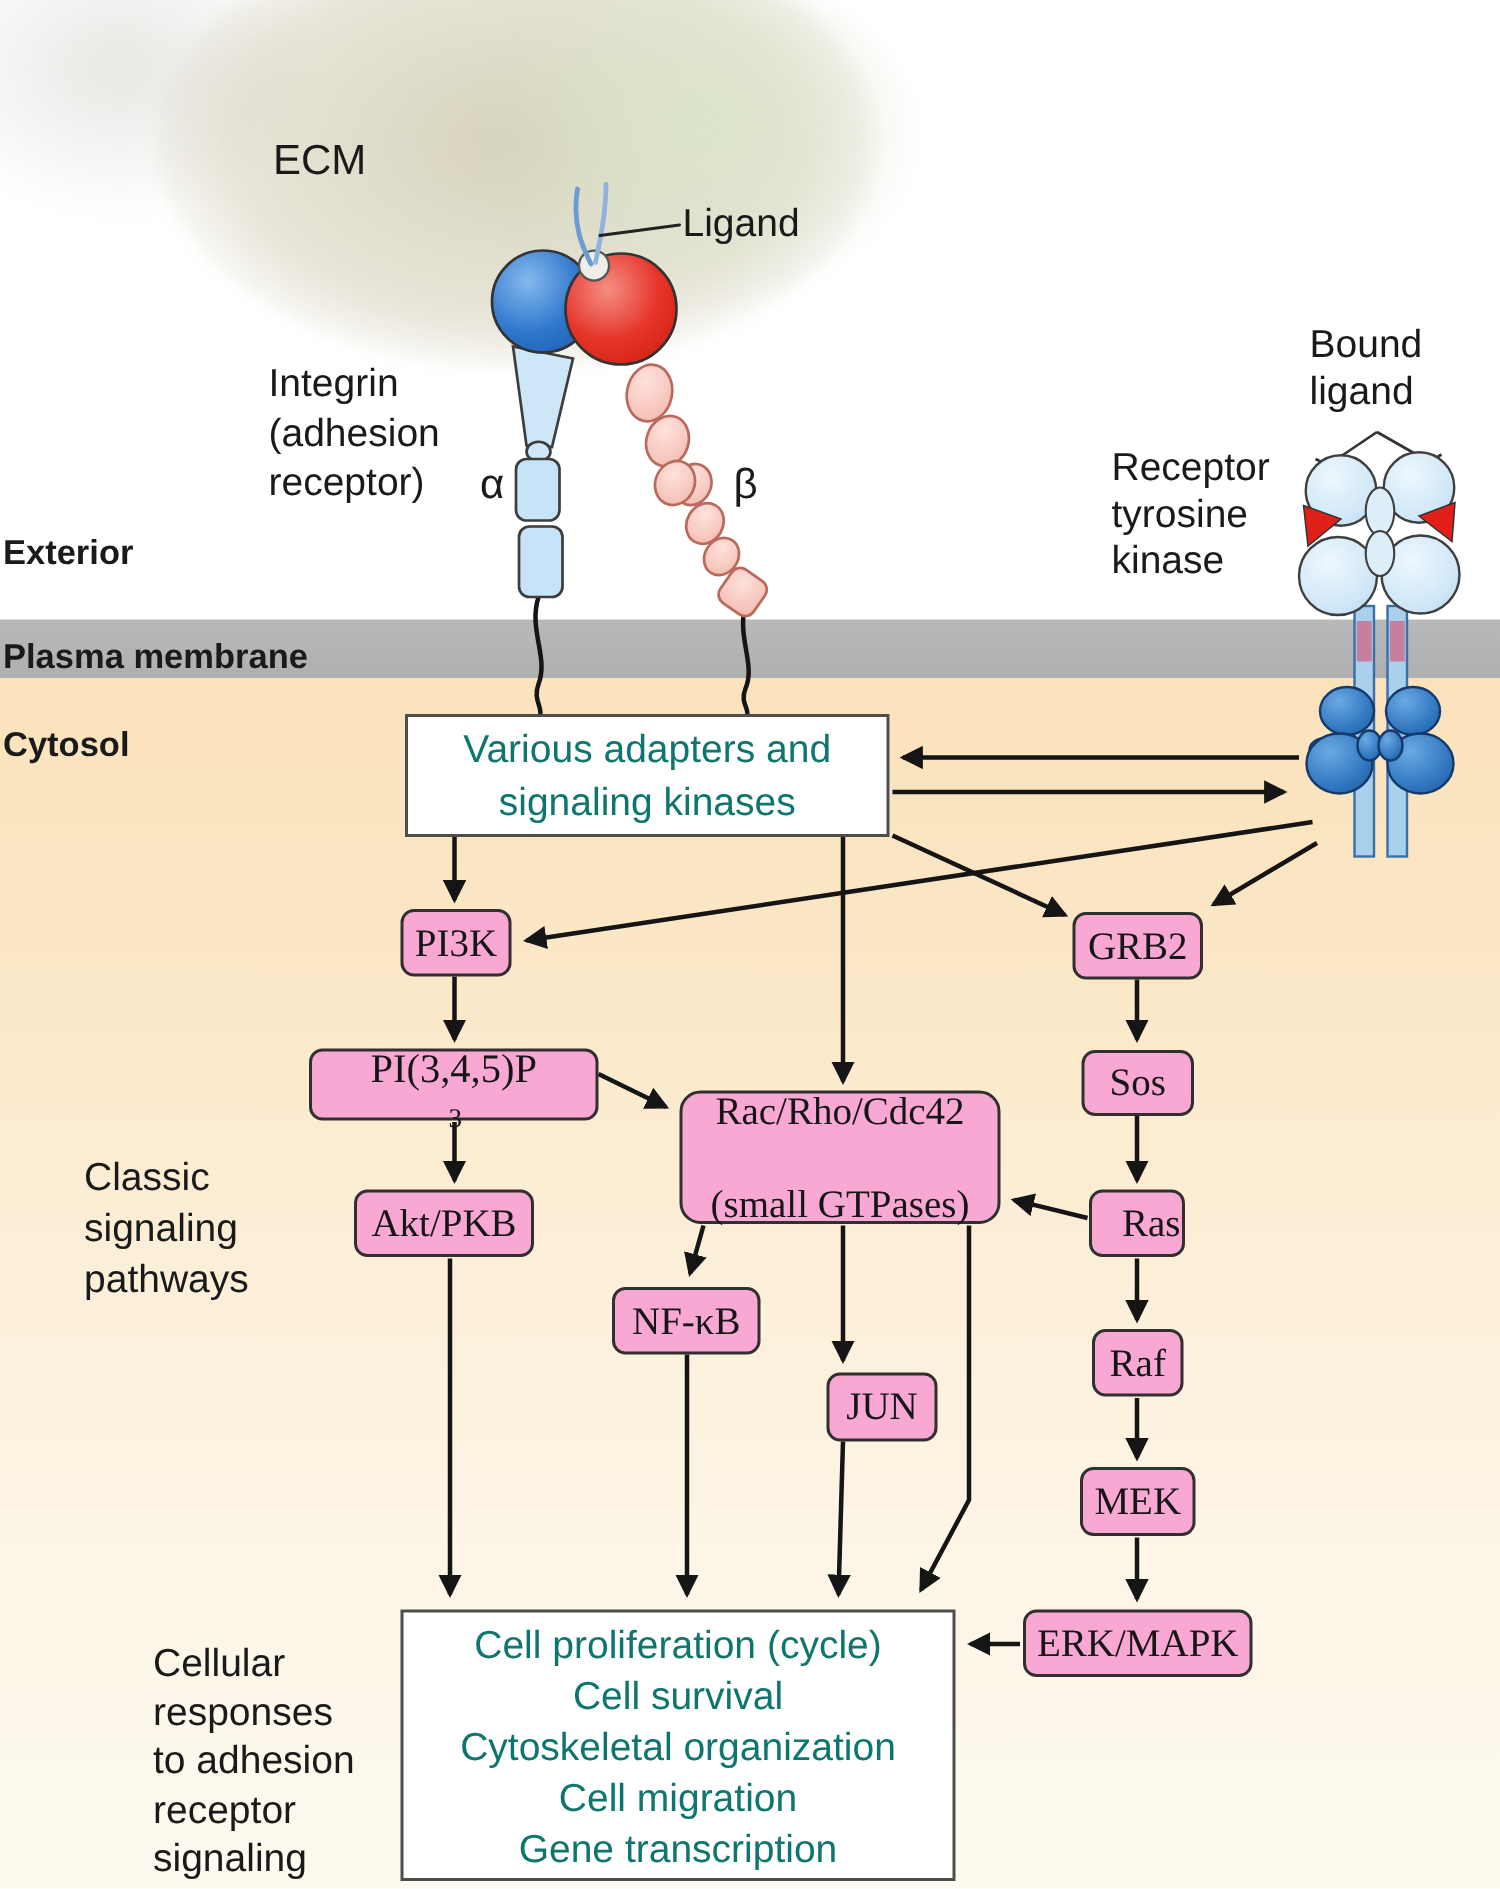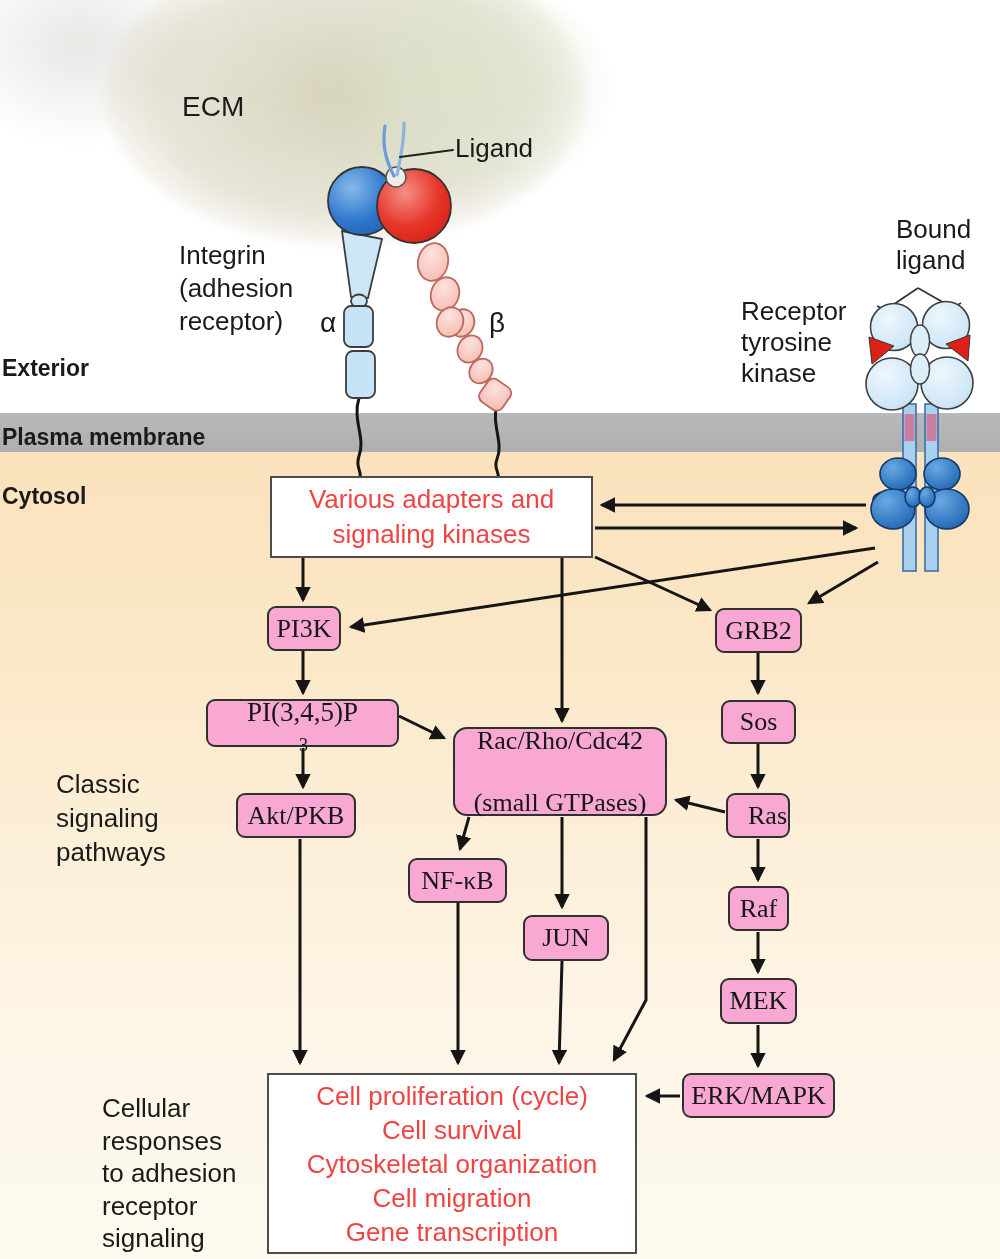--- a/index.html
+++ b/index.html
@@ -24,21 +24,21 @@
   
   .lbl{position:absolute;z-index:5;font-size:26px;line-height:33px;white-space:nowrap;}
   .bold{font-weight:bold;font-size:23px;}
   .greek{font-size:28px;}
   
   .node{position:absolute;z-index:4;background:#f9a8d4;border:2.5px solid #303030;border-radius:9px;
         display:flex;flex-direction:column;align-items:center;justify-content:center;
         font-size:26px;color:#161616;box-sizing:border-box;font-family:Liberation Serif, serif;}
   .wbox{position:absolute;z-index:4;background:#ffffff;border:2.5px solid #4d4d4d;
         display:flex;flex-direction:column;align-items:center;justify-content:center;
-        font-size:26px;color:#ef4444;box-sizing:border-box;text-align:center;}
+        font-size:26px;color:#0f766e;box-sizing:border-box;text-align:center;}
   .ln{line-height:35px;white-space:nowrap;}
   .ln-sm{line-height:33px;white-space:nowrap;}
   .resp .ln{line-height:34px;}
   .sub{font-size:18px;position:relative;top:7px;left:1px;}
 </style>
 </head>
 <body>
 
 <div class="fig">
 
@@ -177,21 +177,21 @@
   <div class="lbl bold" style="left:2px;top:480px;">Cytosol</div>
 
   <div class="lbl" style="left:455px;top:132px;">Ligand</div>
   <div class="lbl" style="left:179px;top:211px;margin-top:28px;">
     <div>Integrin</div>
     <div>(adhesion</div>
     <div>receptor)</div>
   </div>
   <div class="lbl greek" style="left:320px;top:306px;">α</div>
   <div class="lbl greek" style="left:489px;top:306px;">β</div>
-  <div class="lbl" style="left:896px;top:214px;line-height:31px;">
+  <div class="lbl" style="left:873px;top:214px;line-height:31px;">
     <div>Bound</div>
     <div>ligand</div>
   </div>
   <div class="lbl" style="left:741px;top:296px;line-height:31px;">
     <div>Receptor</div>
     <div>tyrosine</div>
     <div>kinase</div>
   </div>
   <div class="lbl" style="left:56px;top:767px;line-height:34px;">
     <div>Classic</div>
@@ -225,18 +225,18 @@
       <span class="sub">3</span>
   </div>
   <div class="node" style="left:721px;top:700px;width:75px;height:44px;">Sos</div>
   <div class="node" style="left:453px;top:727px;width:214px;height:89px;border-radius:14px;gap:29px;">
     <div class="ln-sm">Rac/Rho/Cdc42</div>
     <div class="ln-sm">(small GTPases)</div>
   </div>
   <div class="node" style="left:726px;top:793px;width:64px;height:45px;padding-left:19px;">Ras</div>
   <div class="node" style="left:236px;top:793px;width:120px;height:45px;">Akt/PKB</div>
   <div class="node" style="left:408px;top:858px;width:99px;height:45px;">NF-κB</div>
-  <div class="node" style="left:523px;top:915px;width:86px;height:46px;">JUN</div>
+  <div class="node" style="left:551px;top:915px;width:74px;height:46px;">JUN</div>
   <div class="node" style="left:728px;top:886px;width:61px;height:45px;">Raf</div>
   <div class="node" style="left:720px;top:978px;width:77px;height:46px;">MEK</div>
   <div class="node" style="left:682px;top:1073px;width:153px;height:45px;">ERK/MAPK</div>
 
 </div>
 
 </body></html>

